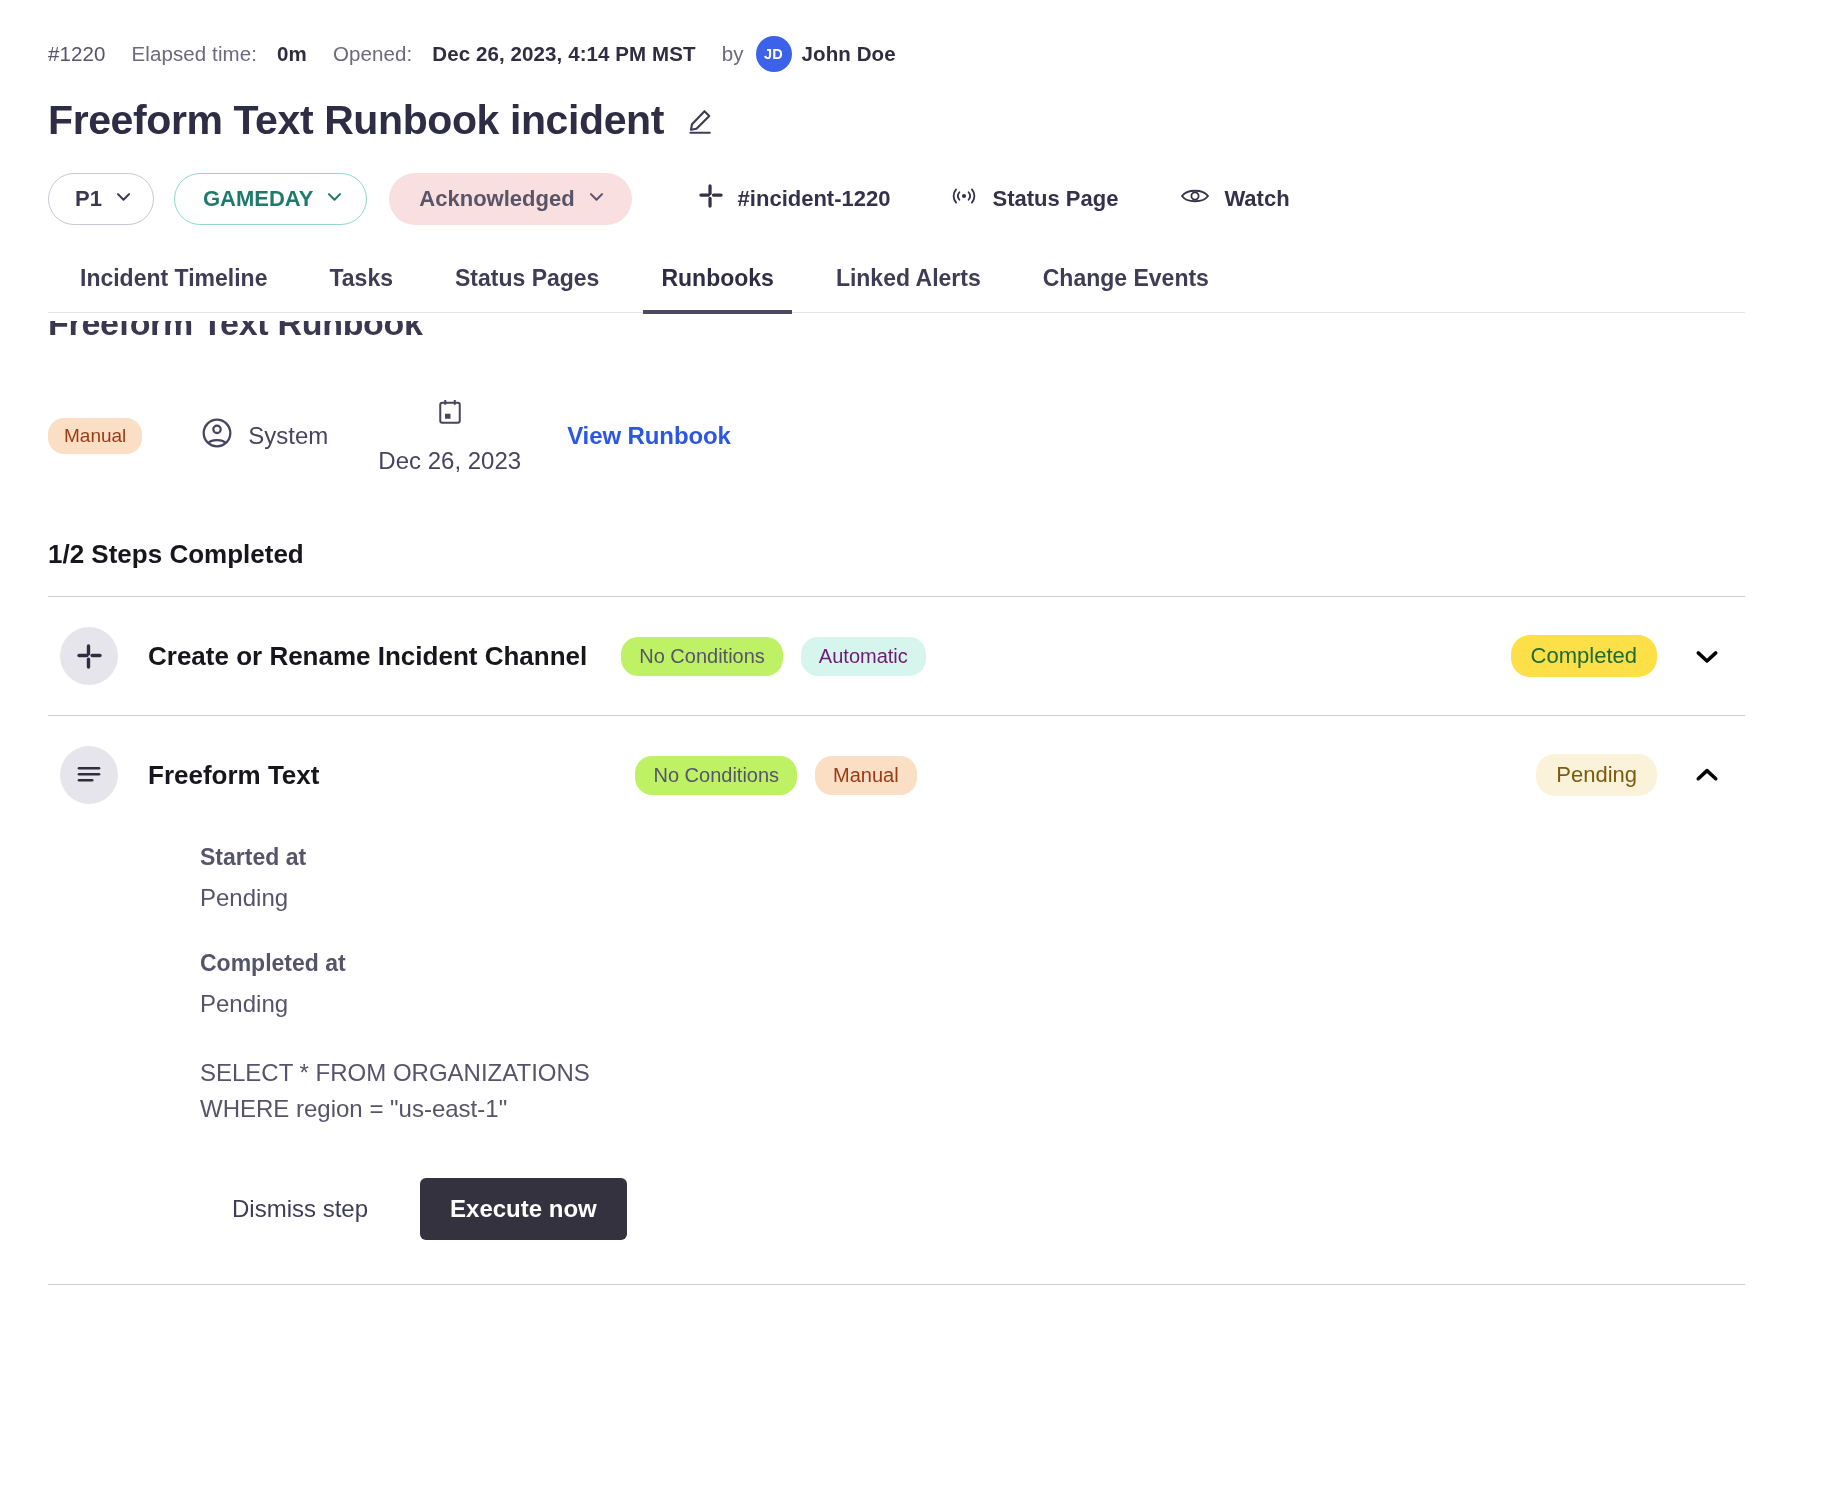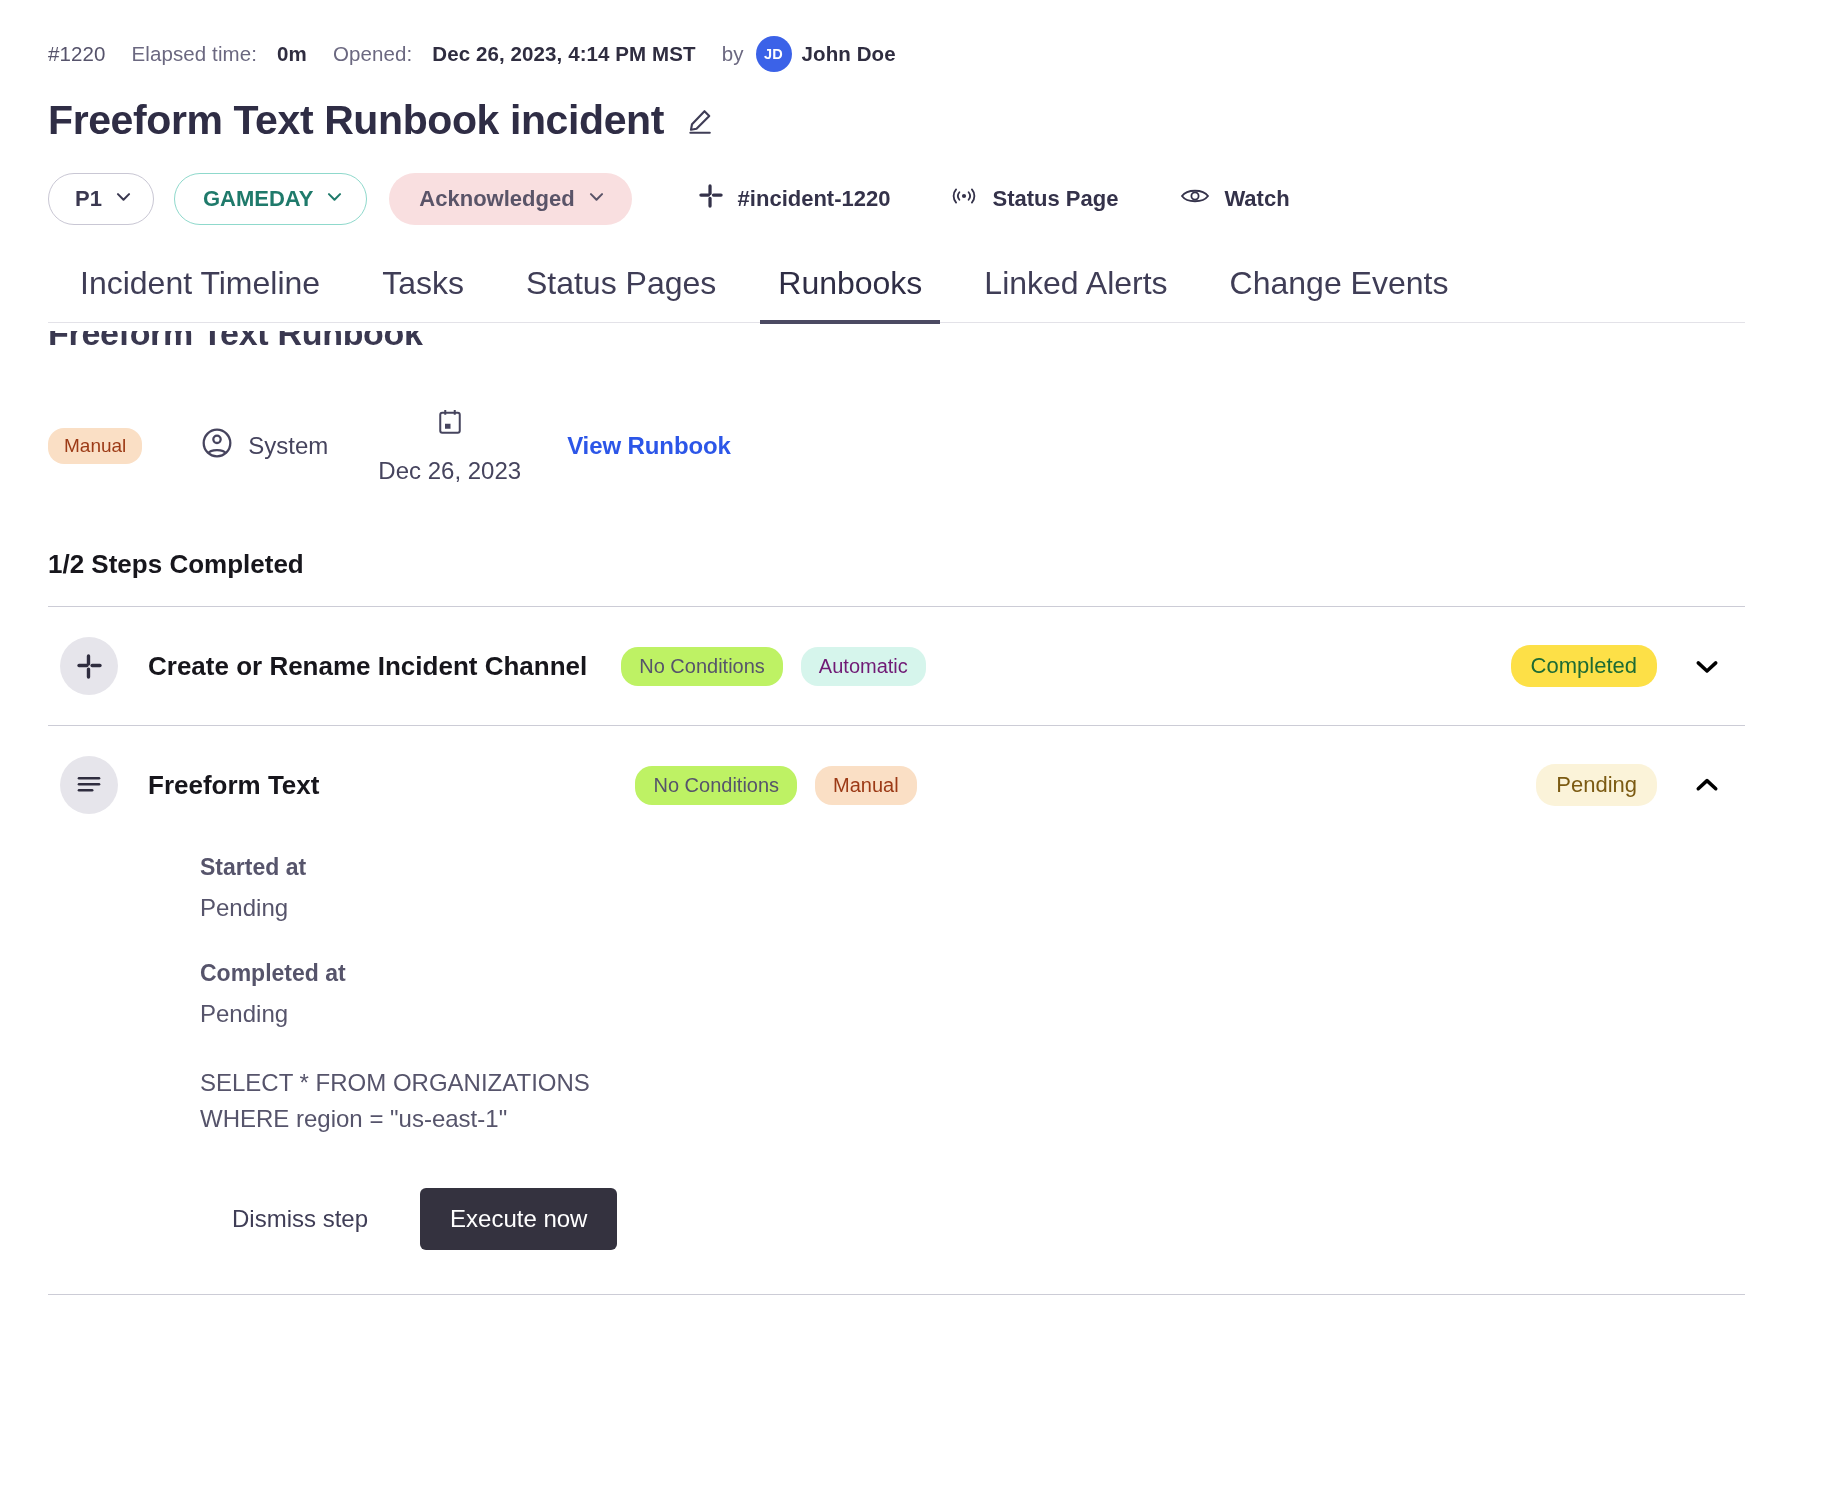--- a/index.html
+++ b/index.html
@@ -82,25 +82,26 @@
   .link-item.status { margin-left: 60px; }
   .link-item.watch  { margin-left: 62px; align-items: center; }
 
   
   .tabs-wrap {
     margin: 40px 48px 0 48px;
     border-bottom: 1.6px solid #e3e2e8;
     display: flex; align-items: flex-end;
   }
   .tab {
-    font-size: 32px; color: #3f3d56;
+    font-size: 23px; color: #3f3d56;
     padding: 0 18px 18px 18px; margin-right: 26px;
     cursor: pointer; white-space: nowrap;
     border-bottom: 4px solid transparent;
     margin-bottom: -2px;
+    font-weight: bold;
   }
   .tab:first-child { margin-left: 14px; }
   .tab.active { color: #2f2d45; border-bottom-color: #4c4a63; }
 
   
   .rb-head-clip {
     position: relative;
     height: 46px; overflow: hidden;
     margin: 8px 0 0 0;
   }
@@ -187,21 +188,21 @@
   .actions {
     display: flex; align-items: center;
     margin-top: 52px; padding-left: 24px;
   }
   .btn-ghost {
     font-size: 24px; color: #3f3d56; background: transparent;
     border: none; cursor: pointer; padding: 14px 8px;
     font-family: inherit;
   }
   .btn-primary {
-    font-size: 24px; font-weight: normal; color: #ffffff;
+    font-size: 24px; font-weight: bold; color: #ffffff;
     background: #34323f; border: none; border-radius: 6px;
     padding: 17px 30px; margin-left: 44px; cursor: pointer;
     font-family: inherit;
   }
 </style>
 </head>
 <body>
 
 <div class="page">
 

